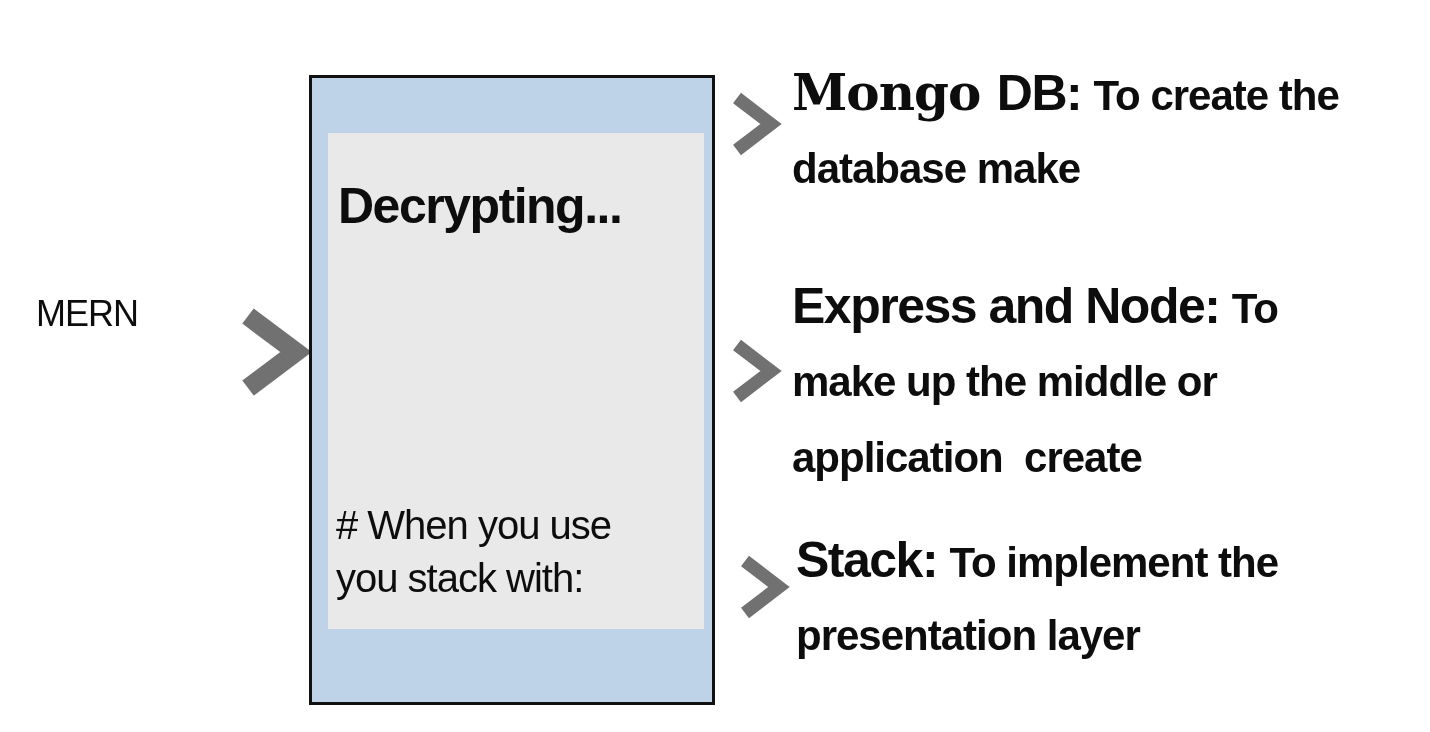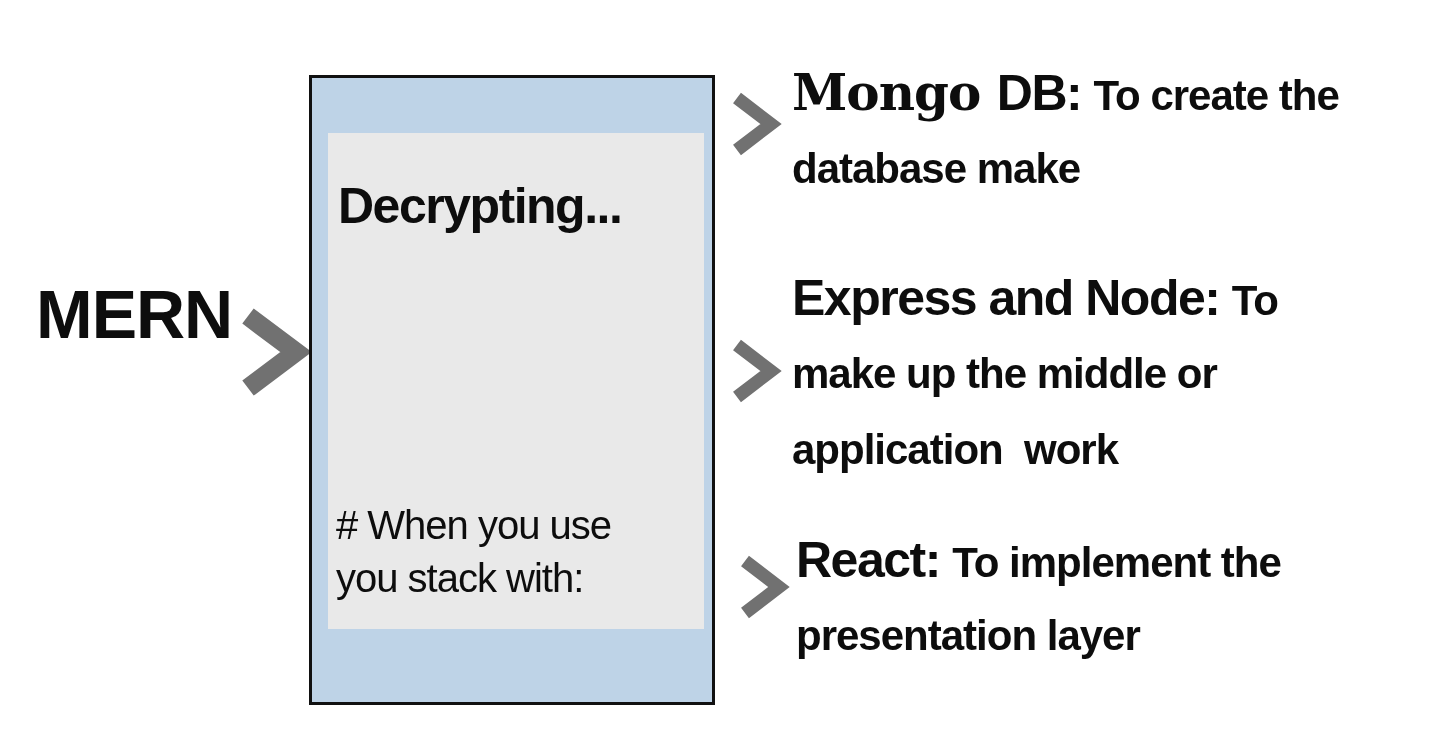--- a/index.html
+++ b/index.html
@@ -11,21 +11,21 @@
     position:relative;
     width:1430px;height:732px;
     background:var(--c-background,#fff);
     overflow:hidden;
     color:var(--c-text,#0d0d0d);
   }
 
   
   .left-label{
     position:absolute;left:36px;top:282px;
-    font-size:68px;line-height:64px;font-weight:bold;
+    font-size:36px;line-height:64px;font-weight:normal;
     letter-spacing:-1px;color:var(--c-text,#0d0d0d);
   }
 
   
   .chevron svg{display:block;}
   .left-chevron{position:absolute;left:236px;top:306px;}
 
   
   .stack-box{
     position:absolute;left:309px;top:75px;
@@ -67,21 +67,21 @@
     font-size:42px;font-weight:600;letter-spacing:-1px;
     font-family:"Liberation Sans", sans-serif;
   }
 
   #item-mongodb{left:728px;top:55px;}
   #item-mongodb .flow-chevron{left:0px;top:36px;}
   #item-mongodb .flow-text{left:64px;top:0px;}
 
   #item-express-node{left:728px;top:256px;}
   #item-express-node .flow-chevron{left:0px;top:82px;}
-  #item-express-node .flow-text{left:64px;top:4px;}
+  #item-express-node .flow-text{left:64px;top:12px;}
 
   #item-react{left:728px;top:522px;}
   #item-react .flow-chevron{left:8px;top:32px;}
   #item-react .flow-text{left:68px;top:0px;}
 </style>
 </head>
 <body>
 
 <div class="canvas">
 
@@ -119,29 +119,29 @@
 
   <div class="flow-item" id="item-express-node">
     <span class="chevron flow-chevron">
       <svg width="54" height="66" viewBox="0 0 54 66" aria-hidden="true">
         <polyline points="9,7 43,33 9,59" fill="none" stroke="var(--c-arrow,#717171)" stroke-width="13" stroke-linecap="butt" stroke-linejoin="miter"></polyline>
       </svg>
     </span>
     <div class="flow-text">
         <div class="flow-line"><span class="seg-name">Express and Node: </span><span class="seg-desc">To</span></div>
         <div class="flow-line"><span class="seg-desc">make up the middle or</span></div>
-        <div class="flow-line"><span class="seg-desc">application  work</span></div>
+        <div class="flow-line"><span class="seg-desc">application  create</span></div>
       </div>
   </div>
 
   <div class="flow-item" id="item-react">
     <span class="chevron flow-chevron">
       <svg width="54" height="66" viewBox="0 0 54 66" aria-hidden="true">
         <polyline points="9,7 43,33 9,59" fill="none" stroke="var(--c-arrow,#717171)" stroke-width="13" stroke-linecap="butt" stroke-linejoin="miter"></polyline>
       </svg>
     </span>
     <div class="flow-text">
-        <div class="flow-line"><span class="seg-name">React: </span><span class="seg-desc">To implement the</span></div>
+        <div class="flow-line"><span class="seg-name">Stack: </span><span class="seg-desc">To implement the</span></div>
         <div class="flow-line"><span class="seg-desc">presentation layer</span></div>
       </div>
   </div>
 
 </div>
 
 </body></html>

